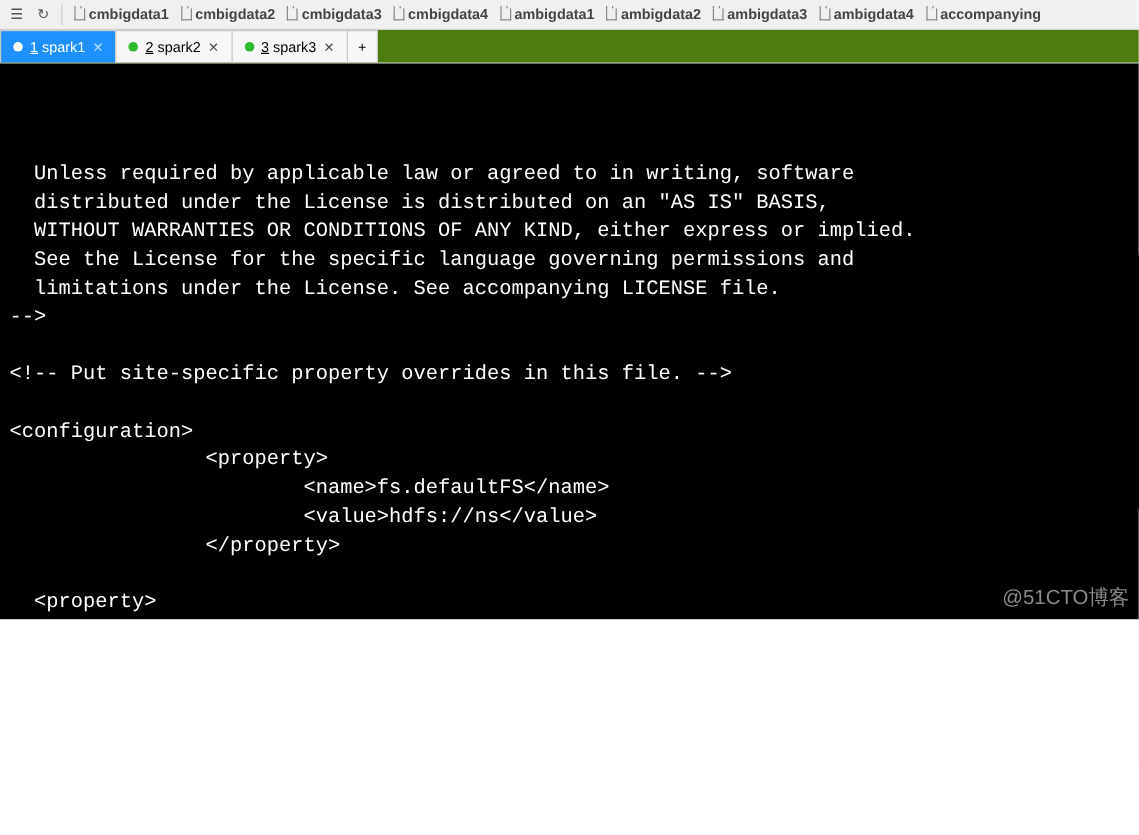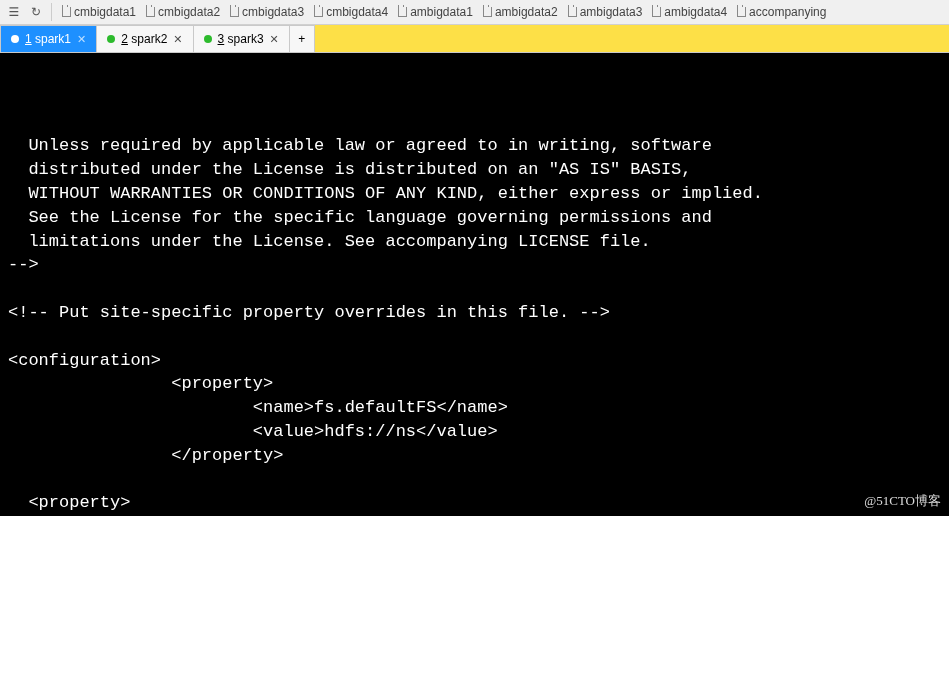--- a/index.html
+++ b/index.html
@@ -1,33 +1,33 @@
 <!DOCTYPE html>
 <html><head>
 <meta charset="utf-8">
 <style>
   * { margin:0; padding:0; box-sizing:border-box; }
   html,body { width:949px; height:696px; font-family:"Segoe UI",Tahoma,sans-serif; font-size:12px; background:#fff; overflow:hidden; }
   .toolbar { height:25px; background:#f0f0f0; border-bottom:1px solid #d0d0d0; display:flex; align-items:center; padding:0 4px; gap:2px; }
   .tbtn { width:20px; height:20px; display:flex; align-items:center; justify-content:center; color:#555; }
   .sep { width:1px; height:18px; background:#ccc; margin:0 3px; }
-  .bm { display:flex; align-items:center; gap:3px; color:#444; padding:0 5px; white-space:nowrap; }
+  .bm { display:flex; align-items:center; gap:3px; color:#444; padding:0 5px; white-space:nowrap;font-weight:bold; }
   .bm .ficon { width:9px; height:10px; border:1px solid #888; border-top:none; position:relative; }
   .bm .ficon::before{content:"";position:absolute;top:-4px;left:-1px;width:4px;height:3px;border:1px solid #888;border-bottom:none;}
-  .sessiontabs { height:28px; background:#fde047; border-bottom:1px solid #c9c9c9; display:flex; }
+  .sessiontabs { height:28px; background:#4d7c0f; border-bottom:1px solid #c9c9c9; display:flex; }
   .stab { height:27px; display:flex; align-items:center; gap:6px; padding:0 10px; border:1px solid #c9c9c9; border-bottom:none; background:#f7f7f7; position:relative; margin-right:-1px; min-width:90px;}
   .stab.active { background:#1e90ff; color:#fff; }
   .stab .dot { width:8px; height:8px; border-radius:50%; background:#2dbb2d; flex-shrink:0;}
   .stab.active .dot { background:#fff; }
   .stab .lbl { flex:1; }
   .stab .lbl u { text-decoration:underline; }
   .stab .x { font-size:11px; opacity:.7; }
   .plus { width:26px; height:27px; display:flex; align-items:center; justify-content:center; border:1px solid #c9c9c9; border-bottom:none; background:#f7f7f7; }
   .term { background:#000; color:#fff; font-family:"Consolas","Courier New",monospace; font-size:17px; line-height:1.4; padding:10px 8px 8px 8px; height:463px; width:100%; white-space:pre; overflow:hidden; position:relative;}
-  .watermark { position:absolute; right:8px; bottom:6px; color:#ffffff; font-family:Liberation Serif, serif; font-size:13px; opacity:.85;}
+  .watermark { position:absolute; right:8px; bottom:6px; color:#a3a3a3; font-family:Liberation Sans, sans-serif; font-size:17px; opacity:.85;}
 </style>
 </head>
 <body>
 
 <div class="toolbar">
   <div class="tbtn">☰</div>
   <div class="tbtn">↻</div>
   <div class="sep"></div>
   <div id="bookmarks" style="display:flex;align-items:center;overflow:hidden;">
       <div class="bm">

